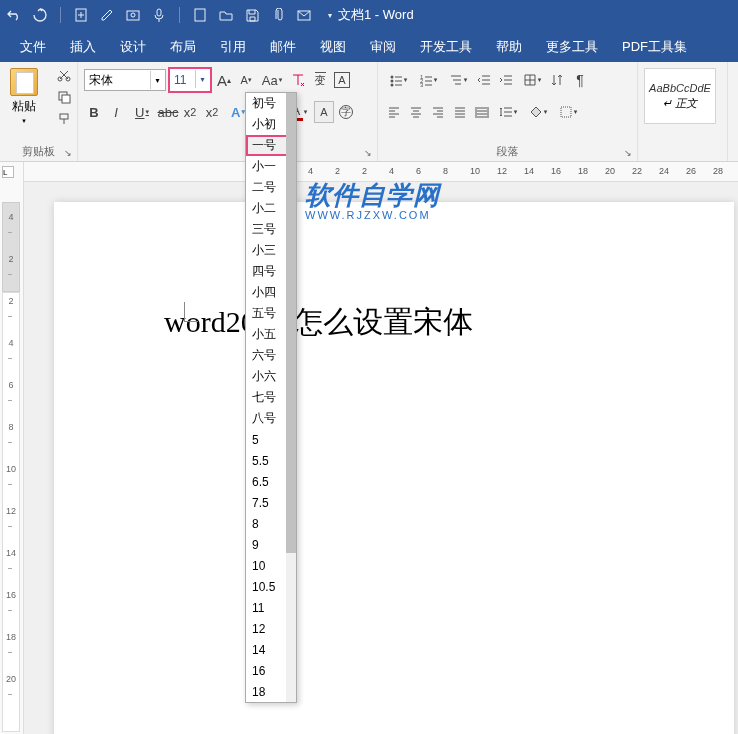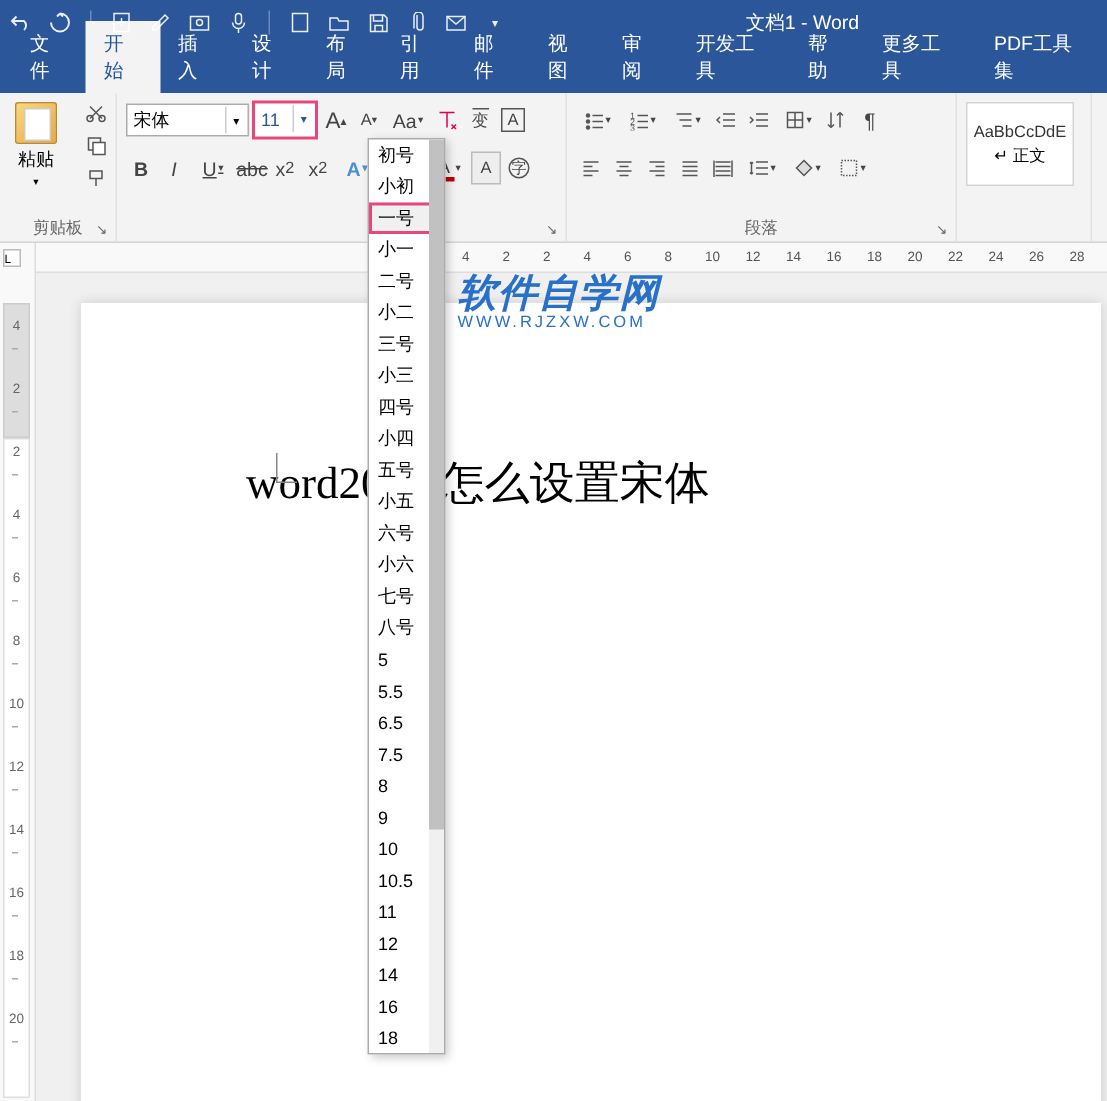--- a/index.html
+++ b/index.html
@@ -2,21 +2,21 @@
 <html><head>
 <meta charset="utf-8">
 <style>
 * { margin: 0; padding: 0; box-sizing: border-box; font-family: "Microsoft YaHei", sans-serif; }
 body { width: 738px; height: 734px; background: #fff; overflow: hidden; font-size: 12px; }
 
 .titlebar { height: 30px; background: #2b579a; display: flex; align-items: center; padding: 0 6px; color: #fff; }
 .qat { display: flex; gap: 10px; align-items: center; }
 .qat-icon { width: 16px; height: 16px; display: flex; align-items: center; justify-content: center; opacity: 0.9; }
 .qat-sep { width: 1px; height: 16px; background: rgba(255,255,255,0.3); margin: 0 2px; }
-.title-center { flex: 1; text-align: center; font-size: 13px; }
+.title-center { flex: 1; text-align: left; font-size: 13px; }
 
 .tabs { height: 32px; background: #2b579a; display: flex; align-items: flex-end; padding-left: 8px; }
 .tab { padding: 6px 12px; color: #fff; font-size: 13px; cursor: pointer; }
 .tab.active { background: #f3f3f3; color: #2b579a; }
 
 .ribbon { height: 100px; background: #f3f3f3; border-bottom: 1px solid #d4d4d4; display: flex; position: relative; }
 .ribbon-group { border-right: 1px solid #e1e1e1; padding: 4px 6px; display: flex; flex-direction: column; position: relative; }
 .group-label { position: absolute; bottom: 2px; left: 0; right: 0; text-align: center; font-size: 11px; color: #666; }
 .group-launcher { position: absolute; bottom: 3px; right: 3px; width: 10px; height: 10px; font-size: 9px; color: #666; }
 
@@ -32,21 +32,21 @@
 .font-name-box { width: 82px; height: 22px; background: #fff; border: 1px solid #ababab; display: flex; align-items: center; padding: 0 4px; font-size: 12px; position: relative; }
 .font-name-box .dd { position: absolute; right: 1px; top: 1px; width: 14px; height: 18px; border-left: 1px solid #ccc; font-size: 8px; display: flex; align-items: center; justify-content: center; }
 .font-size-box { width: 44px; height: 26px; background: #fff; border: 2px solid #e8467c; display: flex; align-items: center; padding: 0 4px; font-size: 12px; color: #2b579a; position: relative; }
 .font-size-box .dd { position: absolute; right: 1px; top: 1px; width: 14px; height: 18px; border-left: 1px solid #ccc; font-size: 8px; display: flex; align-items: center; justify-content: center; background: #fff; }
 .rbtn { width: 20px; height: 22px; display: flex; align-items: center; justify-content: center; color: #444; font-size: 13px; }
 .rbtn.wdd { width: 28px; }
 .rbtn .caret { font-size: 7px; margin-left: 1px; }
 
 .para-group { width: 260px; }
 .styles-group { width: 90px; }
-.style-item { width: 72px; height: 56px; border: 1px solid #d4d4d4; background: #fff; display: flex; flex-direction: column; align-items: center; justify-content: center; font-size: 10px; margin-top: 2px; }
+.style-item { width: 72px; height: 56px; border: 1px solid #d4d4d4; background: #fff; display: flex; flex-direction: column; align-items: center; justify-content: center; font-size: 10px; margin-top: 2px; font-style: italic; }
 .style-preview { font-size: 11px; color: #333; }
 .style-name { font-size: 11px; margin-top: 2px; }
 
 .highlight-box { width: 20px; height: 14px; background: #ffff00; border: 1px solid #c0c000; }
 .fontcolor-box { width: 14px; height: 3px; background: #c00000; }
 .char-border { width: 16px; height: 16px; border: 1px solid #555; display: flex; align-items: center; justify-content: center; font-size: 11px; }
 
 .size-dropdown { position: absolute; left: 167px; top: 30px; width: 52px; background: #fff; border: 1px solid #ababab; box-shadow: 2px 2px 6px rgba(0,0,0,0.2); z-index: 100; max-height: 618px; }
 .size-dropdown-inner { max-height: 616px; overflow: hidden; position: relative; }
 .size-item { padding: 2px 6px; font-size: 12px; height: 21px; display: flex; align-items: center; }
@@ -145,21 +145,20 @@
           <path d="M1 2l6 5 6-5" stroke="#fff" fill="none"></path>
         </svg>
       </span>
     <span class="qat-icon" style="font-size:8px;color:#fff;">▾</span>
   </div>
   <div class="title-center">文档1  -  Word</div>
 </div>
 
 <div class="tabs">
   <div class="tab">文件</div>
-  <div class="tab active">开始</div>
   <div class="tab">插入</div>
   <div class="tab">设计</div>
   <div class="tab">布局</div>
   <div class="tab">引用</div>
   <div class="tab">邮件</div>
   <div class="tab">视图</div>
   <div class="tab">审阅</div>
   <div class="tab">开发工具</div>
   <div class="tab">帮助</div>
   <div class="tab">更多工具</div>

